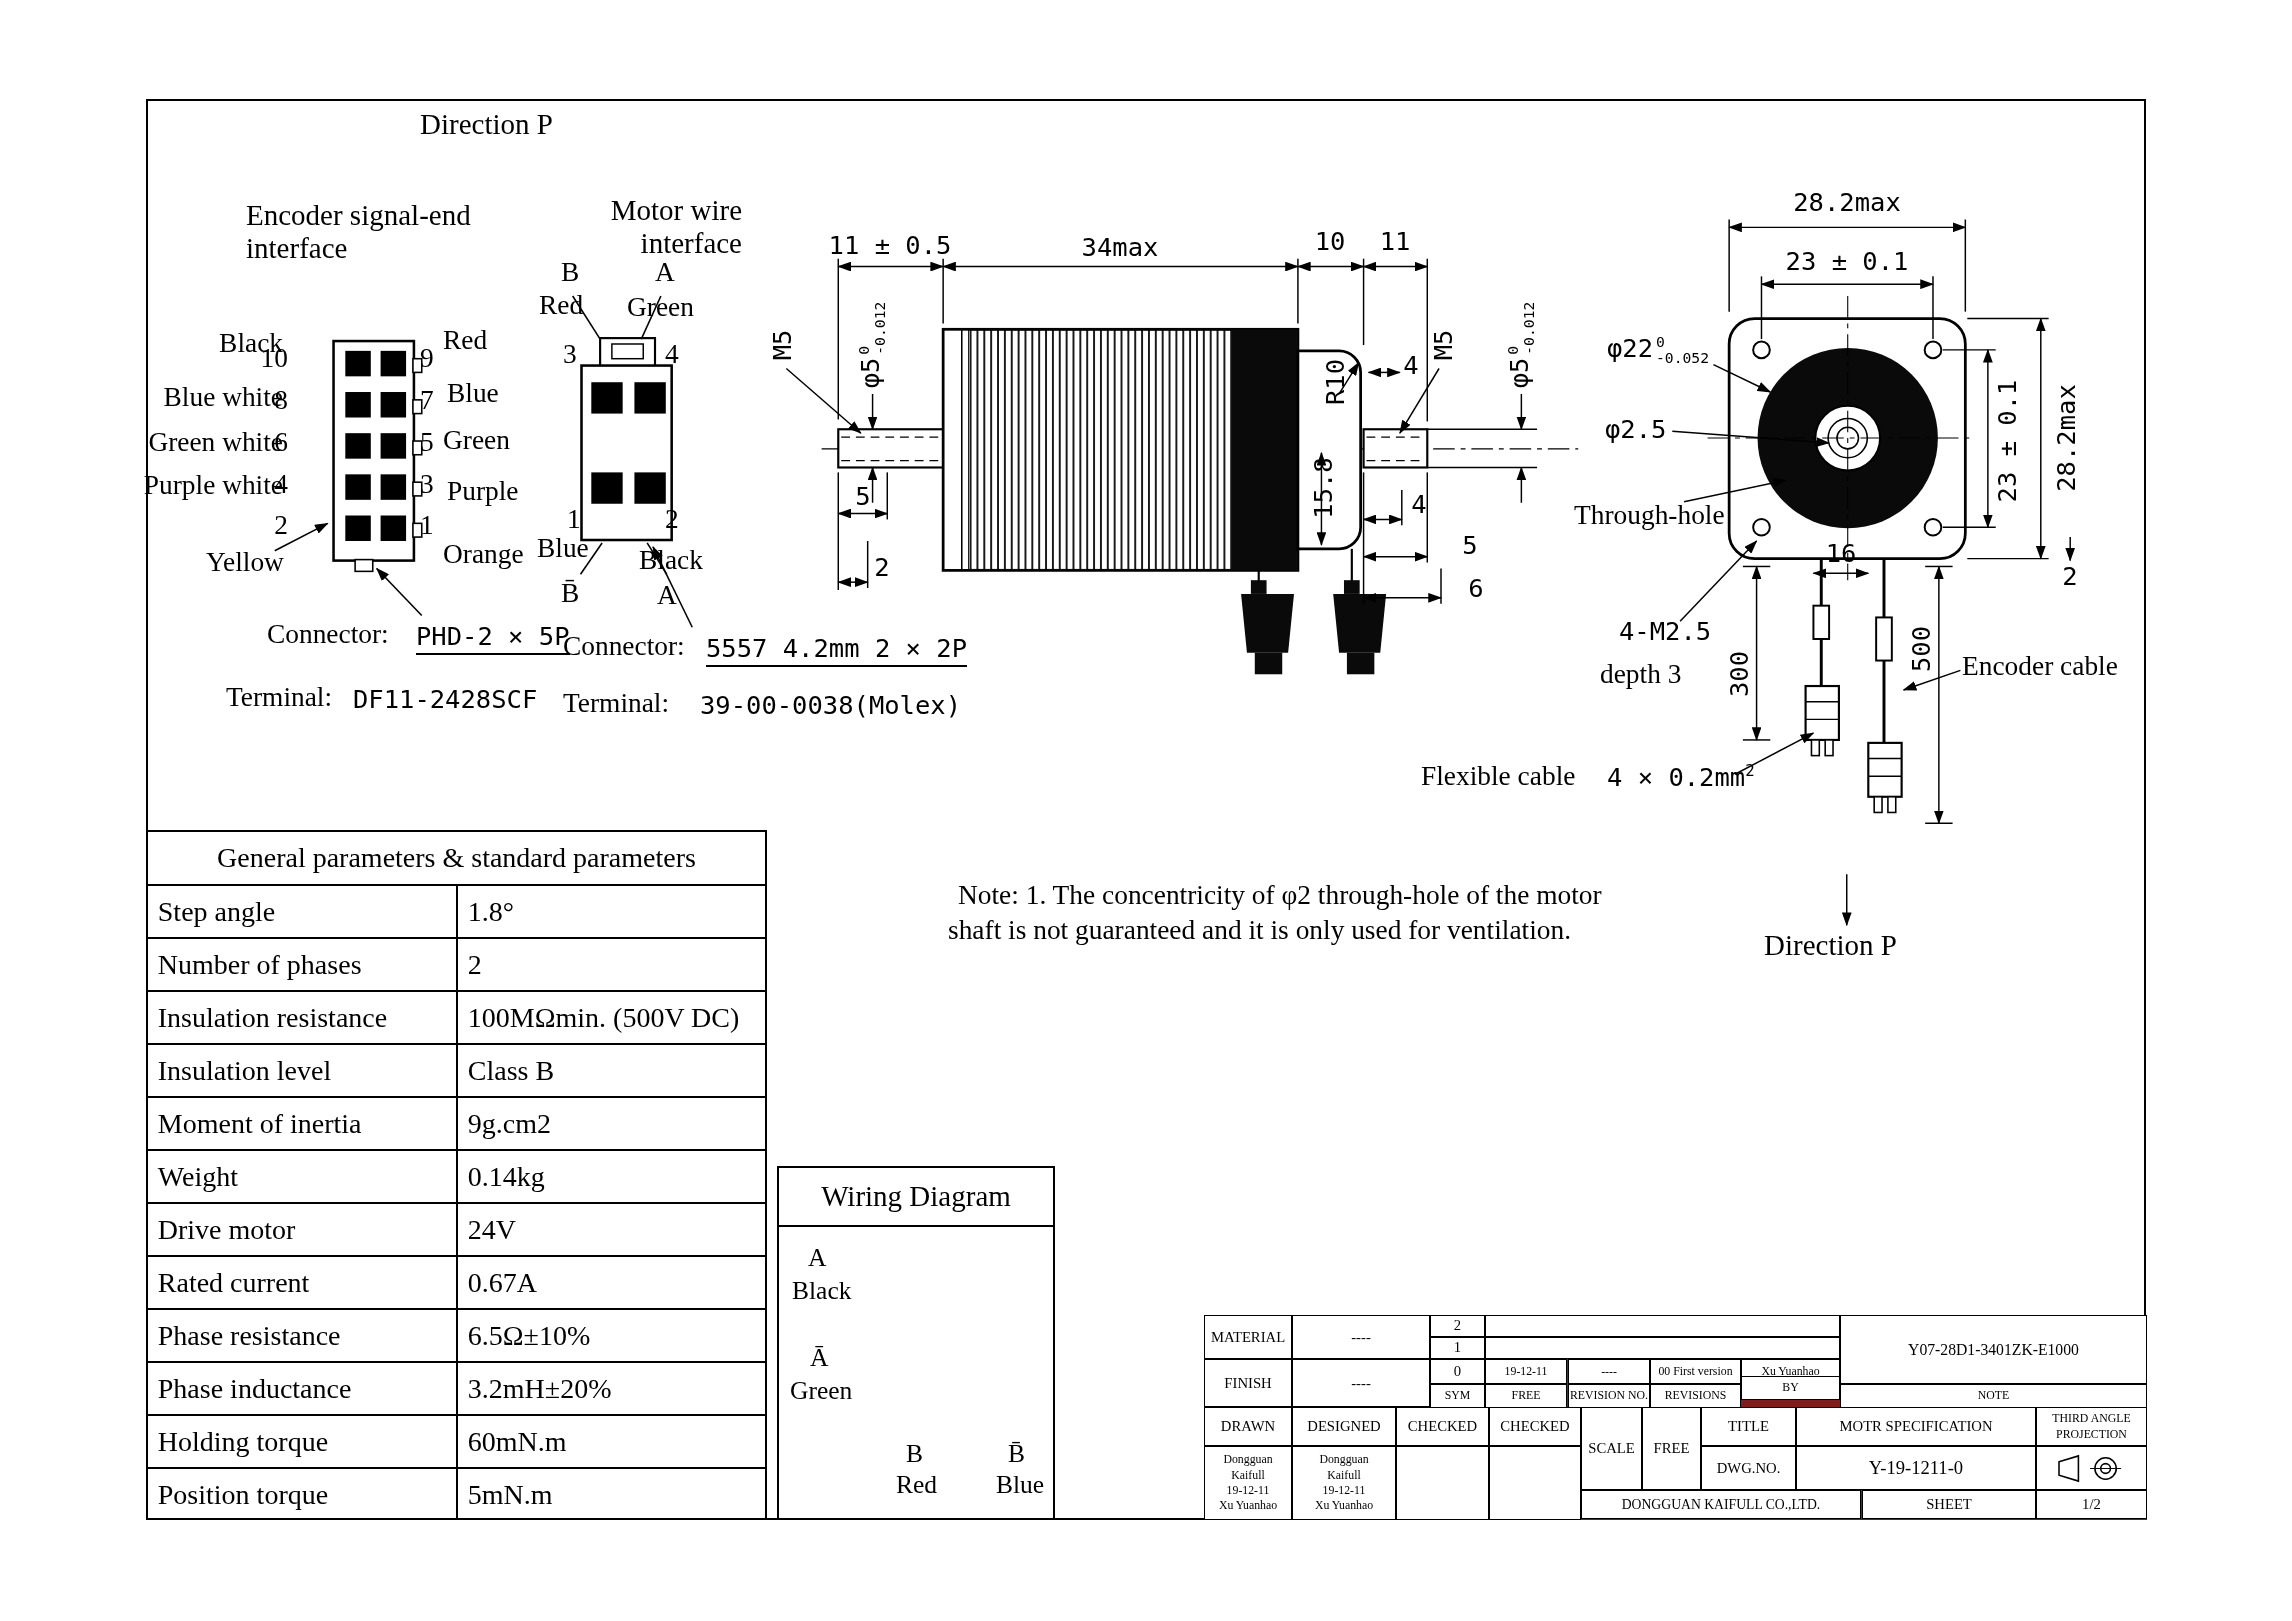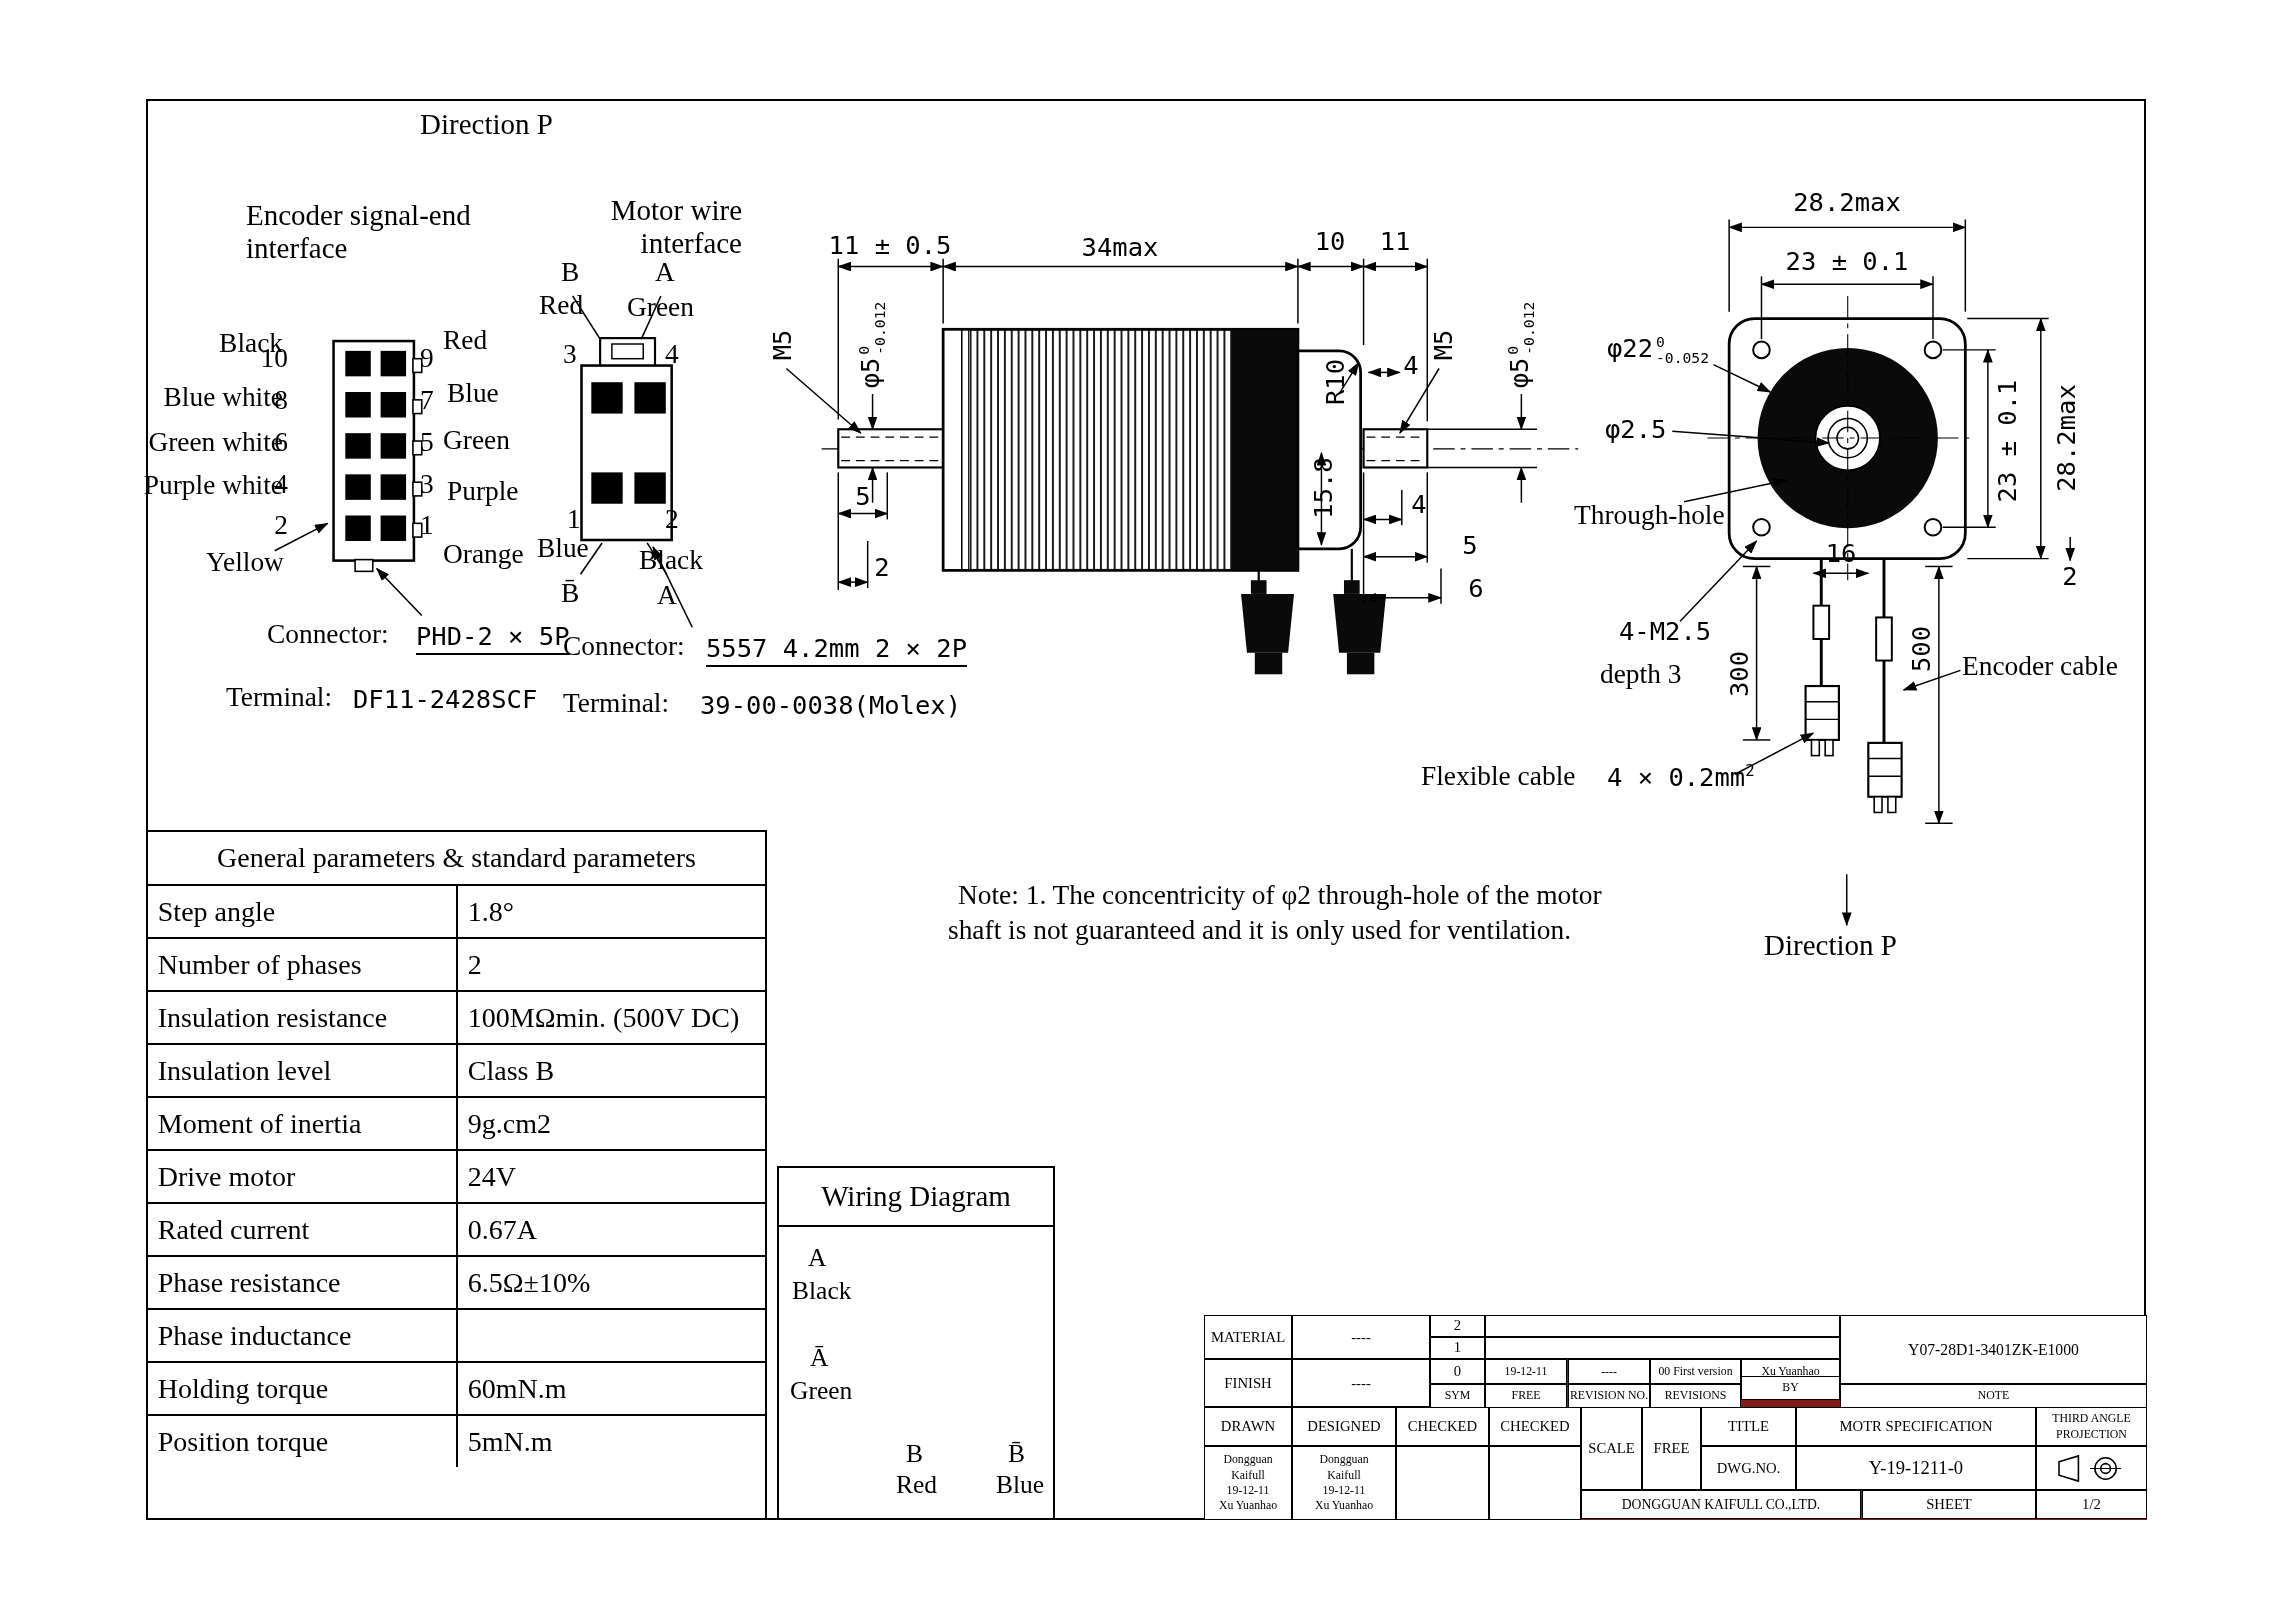--- a/index.html
+++ b/index.html
@@ -347,33 +347,38 @@
       </div>
     <div class="row">
         <div class="cl1">Insulation level</div>
         <div class="cl2">Class B</div>
       </div>
     <div class="row">
         <div class="cl1">Moment of inertia</div>
         <div class="cl2">9g.cm2</div>
       </div>
     <div class="row">
+        <div class="cl1">Weight</div>
+        <div class="cl2">0.14kg</div>
+      </div>
+    <div class="row">
         <div class="cl1">Drive motor</div>
         <div class="cl2">24V</div>
       </div>
     <div class="row">
         <div class="cl1">Rated current</div>
         <div class="cl2">0.67A</div>
       </div>
     <div class="row">
         <div class="cl1">Phase resistance</div>
         <div class="cl2">6.5Ω±10%</div>
       </div>
     <div class="row">
         <div class="cl1">Phase inductance</div>
+        <div class="cl2">3.2mH±20%</div>
       </div>
     <div class="row">
         <div class="cl1">Holding torque</div>
         <div class="cl2">60mN.m</div>
       </div>
     <div class="row">
         <div class="cl1">Position torque</div>
         <div class="cl2">5mN.m</div>
       </div>
   </div>

